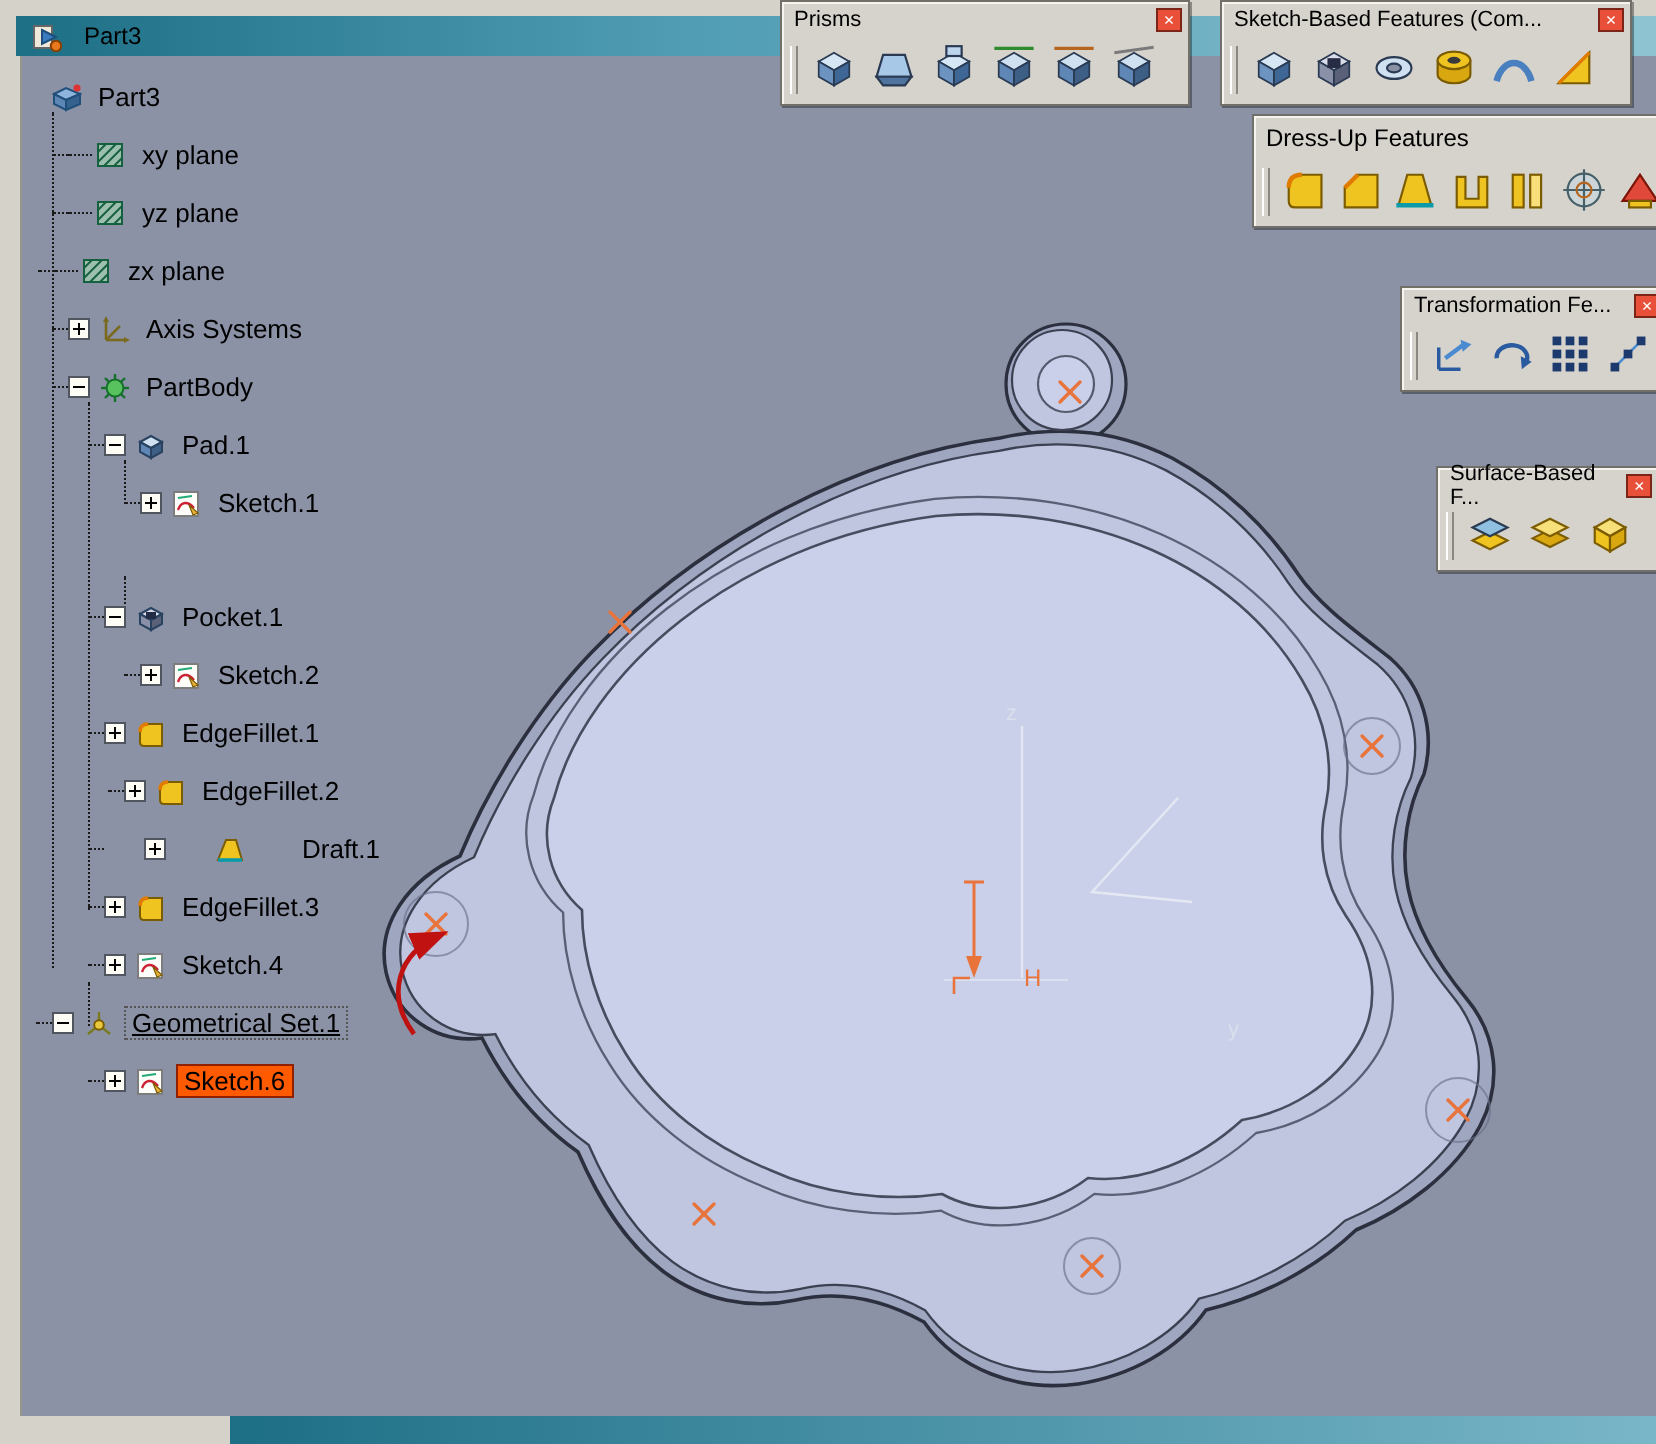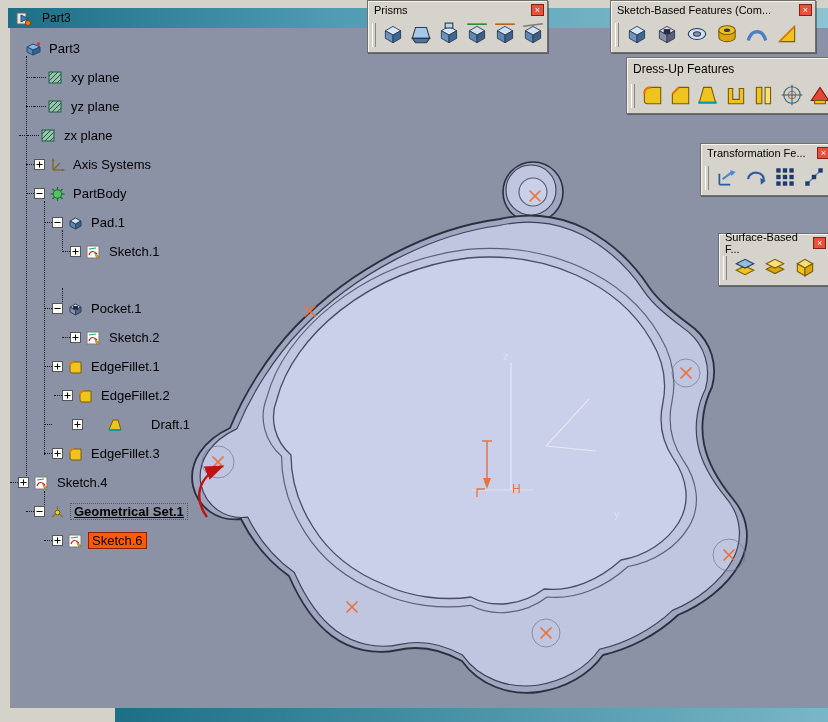--- a/index.html
+++ b/index.html
@@ -40,21 +40,21 @@
   
   .toolbar{position:absolute;z-index:6;background:#d6d3cc;border:1px solid #716f68;
            box-shadow:1px 1px 0 rgba(0,0,0,.35), inset 1px 1px 0 #f5f4f0;box-sizing:border-box;}
   .tb-title{display:flex;align-items:center;height:16px;padding:1px 3px 0 6px;font-size:11px;color:#000;}
   .tb-close{margin-left:auto;width:13px;height:12px;background:#e8503a;border:1px solid #7c2418;
             color:#fff;font-size:9px;line-height:11px;text-align:center;box-sizing:border-box;}
   .tb-body{position:relative;display:flex;align-items:center;gap:4px;padding:3px 6px 5px 13px;}
   .tb-body::before{content:"";position:absolute;left:4px;top:5px;bottom:5px;width:2px;
                    border-left:1px solid #fff;border-right:1px solid #8a8880;}
   .tb-icon{width:26px;height:26px;display:flex;align-items:center;justify-content:center;line-height:0;}
-  .tb-prisms{left:367px;top:0;width:181px;}
+  .tb-prisms{left:390px;top:0;width:205px;}
   .tb-sketch-based{left:610px;top:0;width:206px;}
   .tb-dress-up{left:626px;top:57px;width:212px;}
   .tb-dress-up .tb-title{height:20px;font-size:12px;}
   .tb-transformation{left:700px;top:143px;width:134px;}
   .tb-surface-based{left:718px;top:233px;width:112px;}
 </style>
 </head>
 <body>
 
 <div class="app" style="--bg: #8b92a6; --sel: #ff5a00; --wall: #9fa6c0; --face: #c0c5e0; --pocket: #cbd0ea;">
@@ -387,38 +387,38 @@
             <line x1="5.5" y1="2.5" x2="5.5" y2="8.5" stroke="#000"></line>
           </svg></span>
         <span class="ticon">
           <svg width="17" height="16">
             <path d="M14 14 H5 Q3 14 3 12 V7 Q3 3 7 3 H14 Z" fill="#f0c420" stroke="#7c5c00"></path>
             <path d="M3 7 Q3 3 7 3" fill="none" stroke="#e07b00" stroke-width="1.8"></path>
           </svg>
         </span>
         <span class="tlabel">EdgeFillet.3</span>
       </div>
-      <div class="trow" style="">
+      <div class="trow" style="padding-left: 34px;">
         <span class="conn"></span>
         <span class="exp"><svg width="11" height="11">
             <rect x="0.5" y="0.5" width="10" height="10" fill="#fdfdf5" stroke="#50555f"></rect>
             <line x1="2.5" y1="5.5" x2="8.5" y2="5.5" stroke="#000"></line>
             <line x1="5.5" y1="2.5" x2="5.5" y2="8.5" stroke="#000"></line>
           </svg></span>
         <span class="ticon">
           <svg width="17" height="16">
             <rect x="2" y="2" width="12" height="12" fill="#fdfdfa" stroke="#7d7d7d"></rect>
             <path d="M4 11 C5.5 6.5 9 6.5 12 10" fill="none" stroke="#c23" stroke-width="1.2"></path>
             <line x1="4" y1="5" x2="11" y2="4" stroke="#2a7" stroke-width="1.1"></line>
             <polygon points="9.5,8.5 14,12.5 11.5,13.5" fill="#e8b23c" stroke="#7c5c00" stroke-width="0.6"></polygon>
           </svg>
         </span>
         <span class="tlabel">Sketch.4</span>
       </div>
-      <div class="trow" style="padding-left: 16px; font-weight: bold;">
+      <div class="trow" style="padding-left: 8px;">
         <span class="conn"></span>
         <span class="exp"><svg width="11" height="11">
             <rect x="0.5" y="0.5" width="10" height="10" fill="#fdfdf5" stroke="#50555f"></rect>
             <line x1="2.5" y1="5.5" x2="8.5" y2="5.5" stroke="#000"></line>
           </svg></span>
         <span class="ticon">
           <svg width="17" height="16">
             <g stroke="#7a7a20" stroke-width="1.2">
               <line x1="8.5" y1="8.5" x2="8.5" y2="2"></line>
               <line x1="8.5" y1="8.5" x2="3" y2="13"></line>

